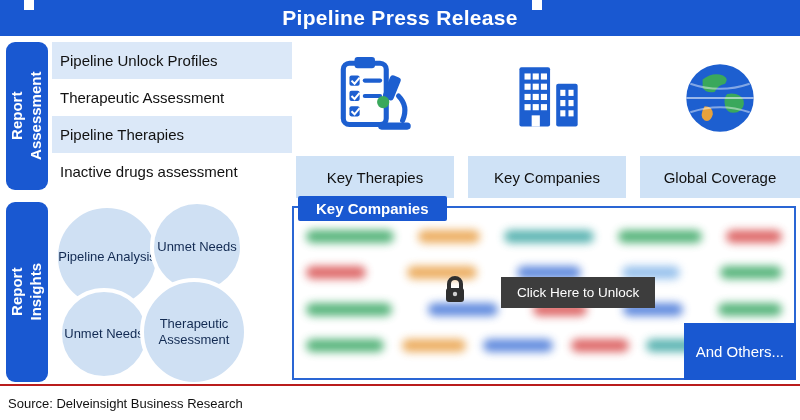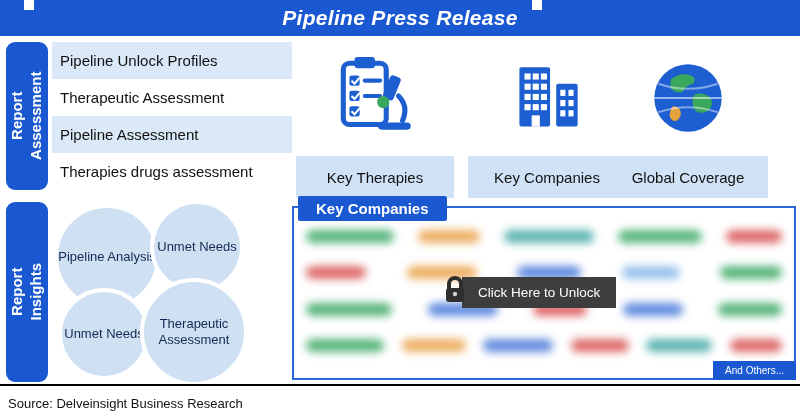--- a/index.html
+++ b/index.html
@@ -2,21 +2,21 @@
 <html><head>
 <meta charset="utf-8">
 <style>
   * { margin:0; padding:0; box-sizing:border-box; }
   body { font-family:"Liberation Sans", sans-serif; background:#fff; }
   .stage { position:relative; width:800px; height:420px; background:#fff; overflow:hidden; }
 
   
   .header { position:absolute; left:0; top:0; width:800px; height:36px; background:#1958d1;
             display:flex; align-items:center; justify-content:center; }
-  .header-title { color:#fff; font-size:21px; font-weight:600; letter-spacing:.3px;font-style:italic; }
+  .header-title { color:#fff; font-size:21px; font-weight:600; letter-spacing:.3px; }
   .deco-sq { position:absolute; width:10px; height:10px; background:#fff; }
   .deco-sq.left  { left:24px; top:0; }
   .deco-sq.right { left:532px; top:0; }
 
   
   .vtab { position:absolute; background:#1958d1; border-radius:9px; display:flex;
           align-items:center; justify-content:center; }
   .vtab .vtext { transform:rotate(-90deg); color:#fff; font-weight:700; font-size:15px;
                  text-align:center; line-height:1.25; white-space:normal; }
   .vtab.assessment { left:6px; top:42px; width:42px; height:148px; }
@@ -29,21 +29,21 @@
   .alist .row { height:37px; display:flex; align-items:center; padding-left:8px;
                 font-size:15px; color:#111; }
   .alist .row:nth-child(odd) { background:#dbe8f8; }
   .alist .row:nth-child(even){ background:#ffffff; }
 
   
   .card { position:absolute; top:42px; width:158px; height:148px; background:#fff; }
   .card .icon-box { height:114px; display:flex; align-items:center; justify-content:center; }
   .card .label { height:42px; background:#cfe2f6; display:flex; align-items:center;
                  justify-content:center; font-size:15px; color:#111; font-weight:500; }
-  .card.c1 { left:296px; } .card.c2 { left:468px; } .card.c3 { left:608px; width:160px; }
+  .card.c1 { left:296px; } .card.c2 { left:468px; } .card.c3 { left:640px; width:160px; }
 
   
   .circles { position:absolute; left:48px; top:198px; width:214px; height:188px; }
   .circle { position:absolute; background:#cfe0f3; border:4px solid #fff; border-radius:50%;
             display:flex; align-items:center; justify-content:center; text-align:center;
             color:#122a52; font-size:13px; font-weight:500; line-height:1.2; }
   .circle.pa { left:6px;  top:6px;  width:106px; height:106px; }
   .circle.un1{ left:102px; top:2px; width:94px;  height:94px; }
   .circle.un2{ left:10px; top:90px; width:92px;  height:92px; }
   .circle.ta { left:92px; top:80px; width:108px; height:108px; }
@@ -52,29 +52,29 @@
   .panel { position:absolute; left:292px; top:206px; width:504px; height:174px;
            border:2px solid #2a66d4; background:#fff; }
   .panel-tab { position:absolute; left:4px; top:-12px; height:25px; background:#1958d1;
                color:#fff; font-size:15px; font-weight:700; display:flex; align-items:center;
                padding:0 18px; border-radius:2px; }
   .logo-rows { position:absolute; left:12px; right:12px; top:22px; bottom:26px;
                display:flex; flex-direction:column; justify-content:space-between; }
   .blob-row { display:flex; justify-content:space-between; align-items:center; }
   .blob { height:13px; border-radius:7px; filter:blur(4px); opacity:.8; display:inline-block; }
   .others { position:absolute; right:-2px; bottom:-2px; background:#1958d1; color:#fff;
-            font-size:10px; padding:4px 12px; }
-  .unlock-wrap { position:absolute; left:148px; top:68px; display:flex; align-items:center; }
+            font-size:15px; padding:20px 12px; }
+  .unlock-wrap { position:absolute; left:148px; top:68px; display:flex; align-items:center;gap:39px; }
   .unlock-btn { background:#3d3d3d; color:#fff; font-size:13.5px; padding:8px 16px;
                 border:none; cursor:pointer; font-family:inherit; }
   .lock-ic { margin-right:-6px; z-index:2; }
 
   
   .footer { position:absolute; left:0; bottom:0; width:800px; height:36px; background:#fff;
-            border-top:2px solid #000000; display:flex; align-items:center;
+            border-top:2px solid #b91c1c; display:flex; align-items:center;
             justify-content:space-between; padding:0 8px;margin-top:12px; }
   .source { font-size:13px; color:#111; }
   .brand { display:flex; align-items:center; gap:5px; }
   .brand-text { color:#1b57cf; font-weight:700; font-size:15px; letter-spacing:.4px; }
 </style>
 </head>
 <body>
 
 <div class="stage">
 
@@ -84,22 +84,22 @@
   <div class="deco-sq left"></div>
   <div class="deco-sq right"></div>
 
   <div class="vtab assessment">
     <div class="vtext">Report Assessment</div>
   </div>
 
   <div class="alist">
     <div class="row">Pipeline Unlock Profiles</div>
     <div class="row">Therapeutic Assessment</div>
-    <div class="row">Pipeline Assessment</div>
-    <div class="row">Therapies drugs assessment</div>
+    <div class="row">Pipeline Therapies</div>
+    <div class="row">Inactive drugs assessment</div>
   </div>
 
   <div class="card c1">
     <div class="icon-box">
       <svg width="92" height="92" viewBox="0 0 90 90">
         <rect x="14" y="10" width="42" height="60" rx="6" fill="none" stroke="#1d5fd0" stroke-width="5"></rect>
         <rect x="25" y="4" width="20" height="11" rx="3" fill="#1d5fd0"></rect>
         <rect x="20" y="22" width="10" height="10" rx="2" fill="#1d5fd0"></rect>
         <path d="M22 27 l3 3 l5 -6" stroke="#fff" stroke-width="2" fill="none"></path>
         <rect x="20" y="37" width="10" height="10" rx="2" fill="#1d5fd0"></rect>

